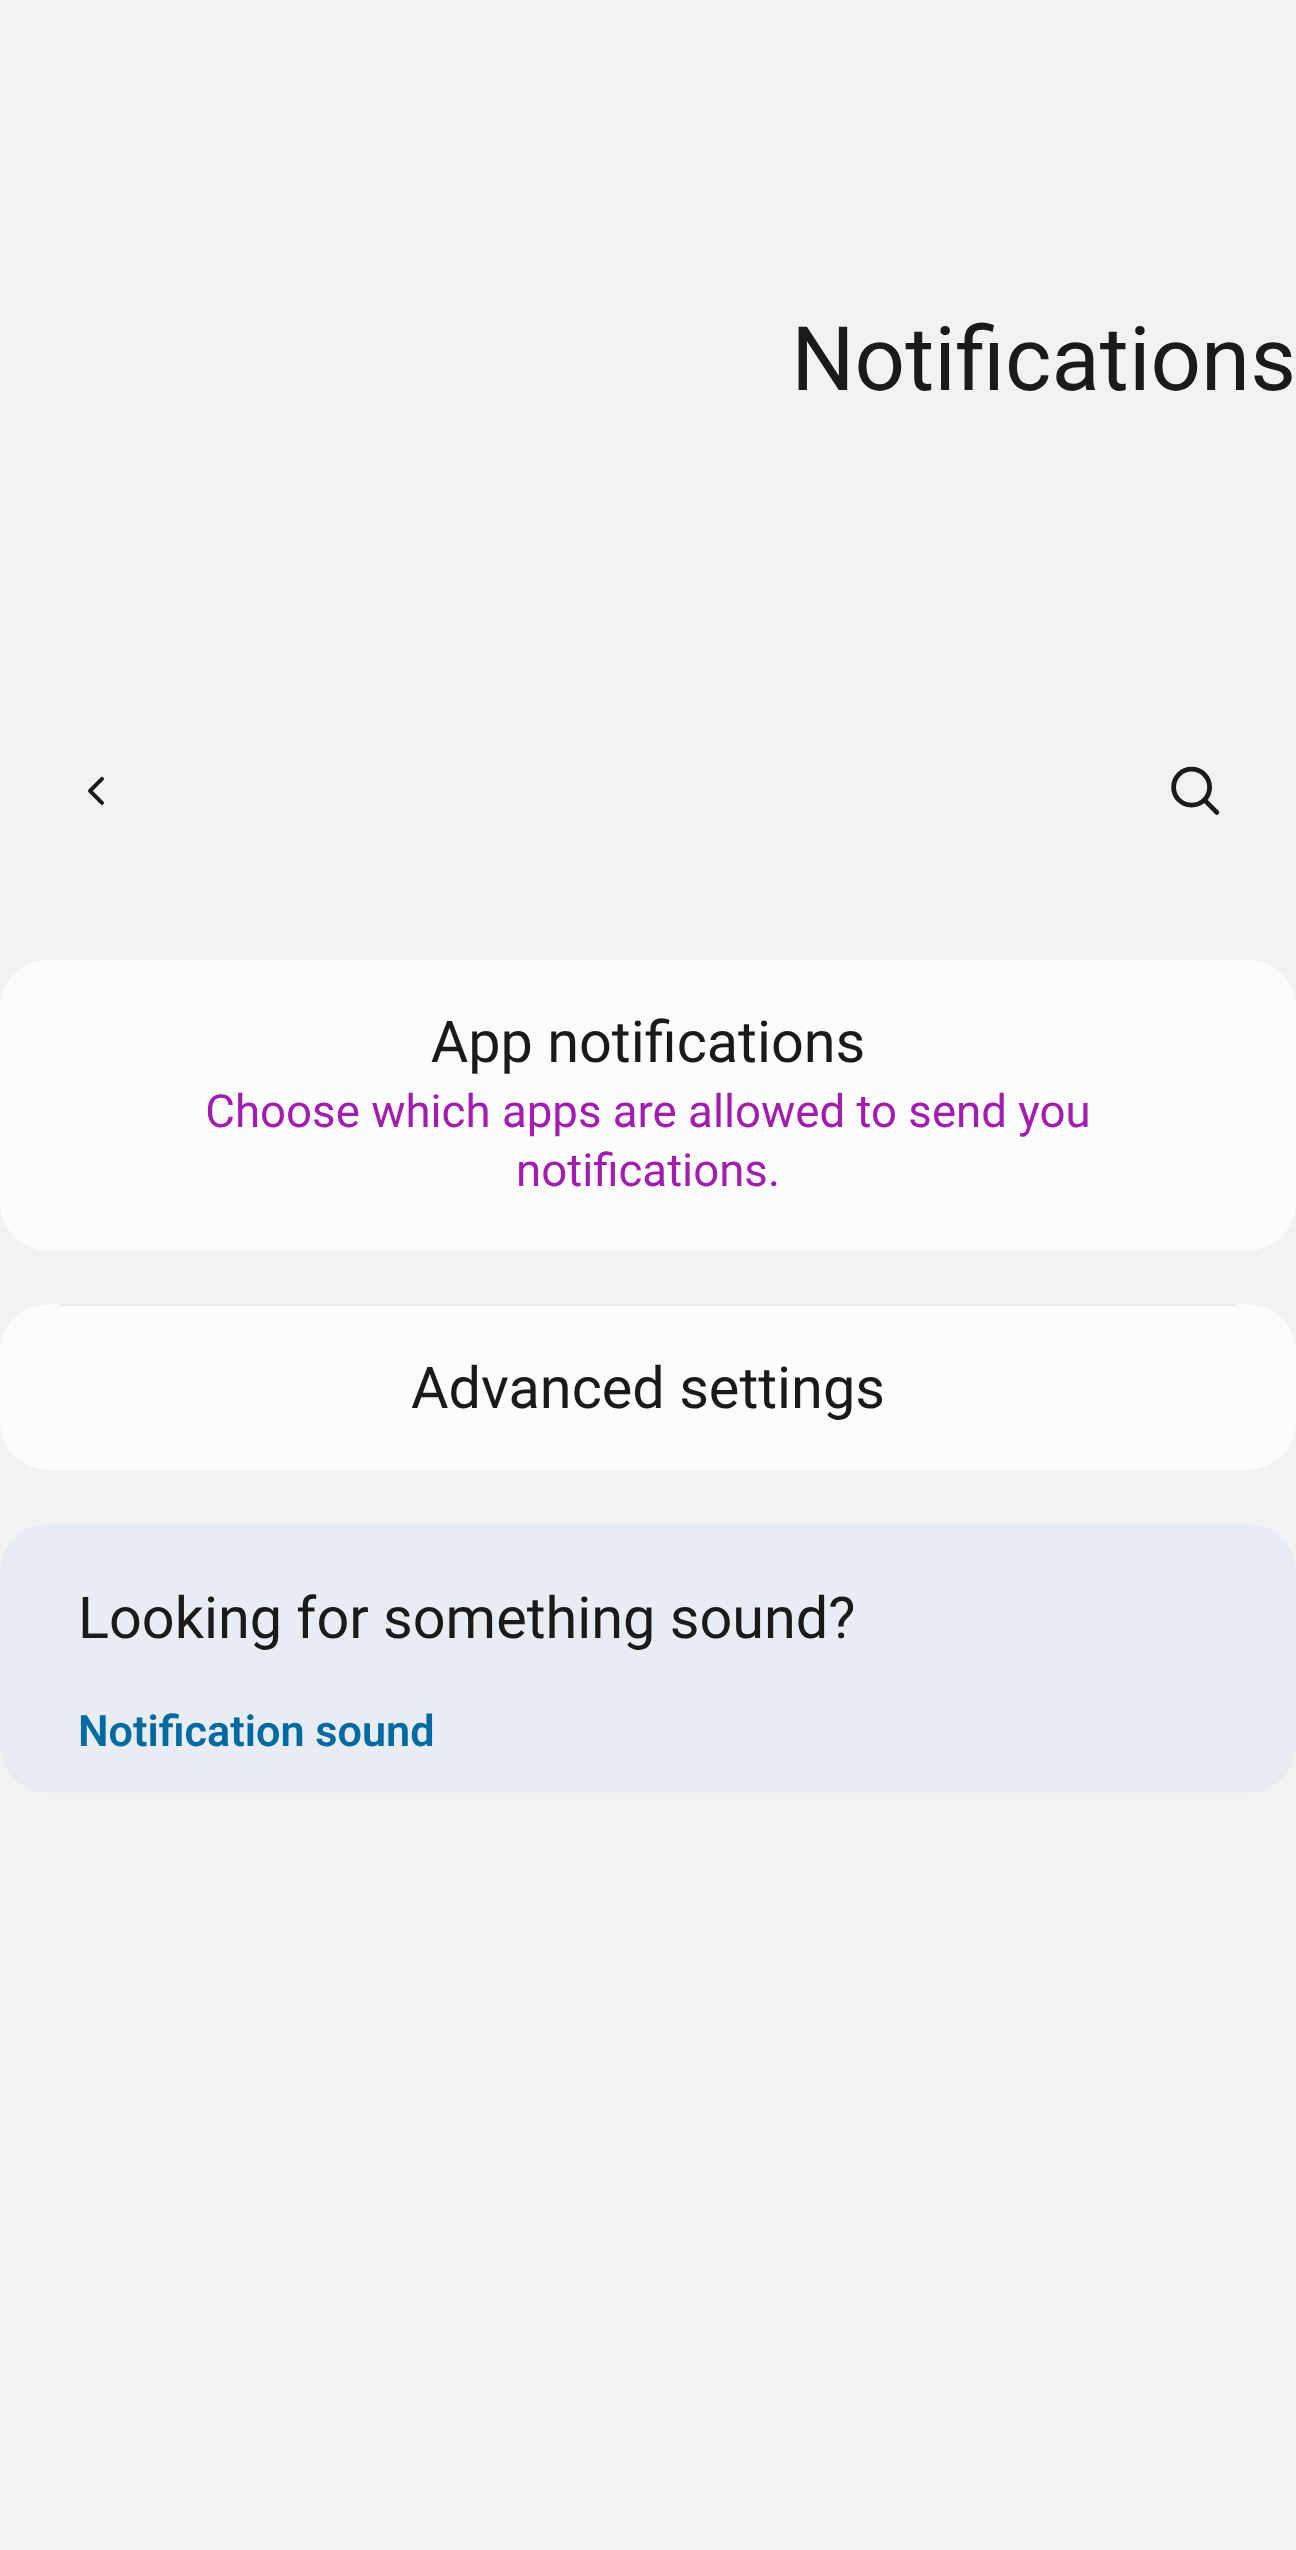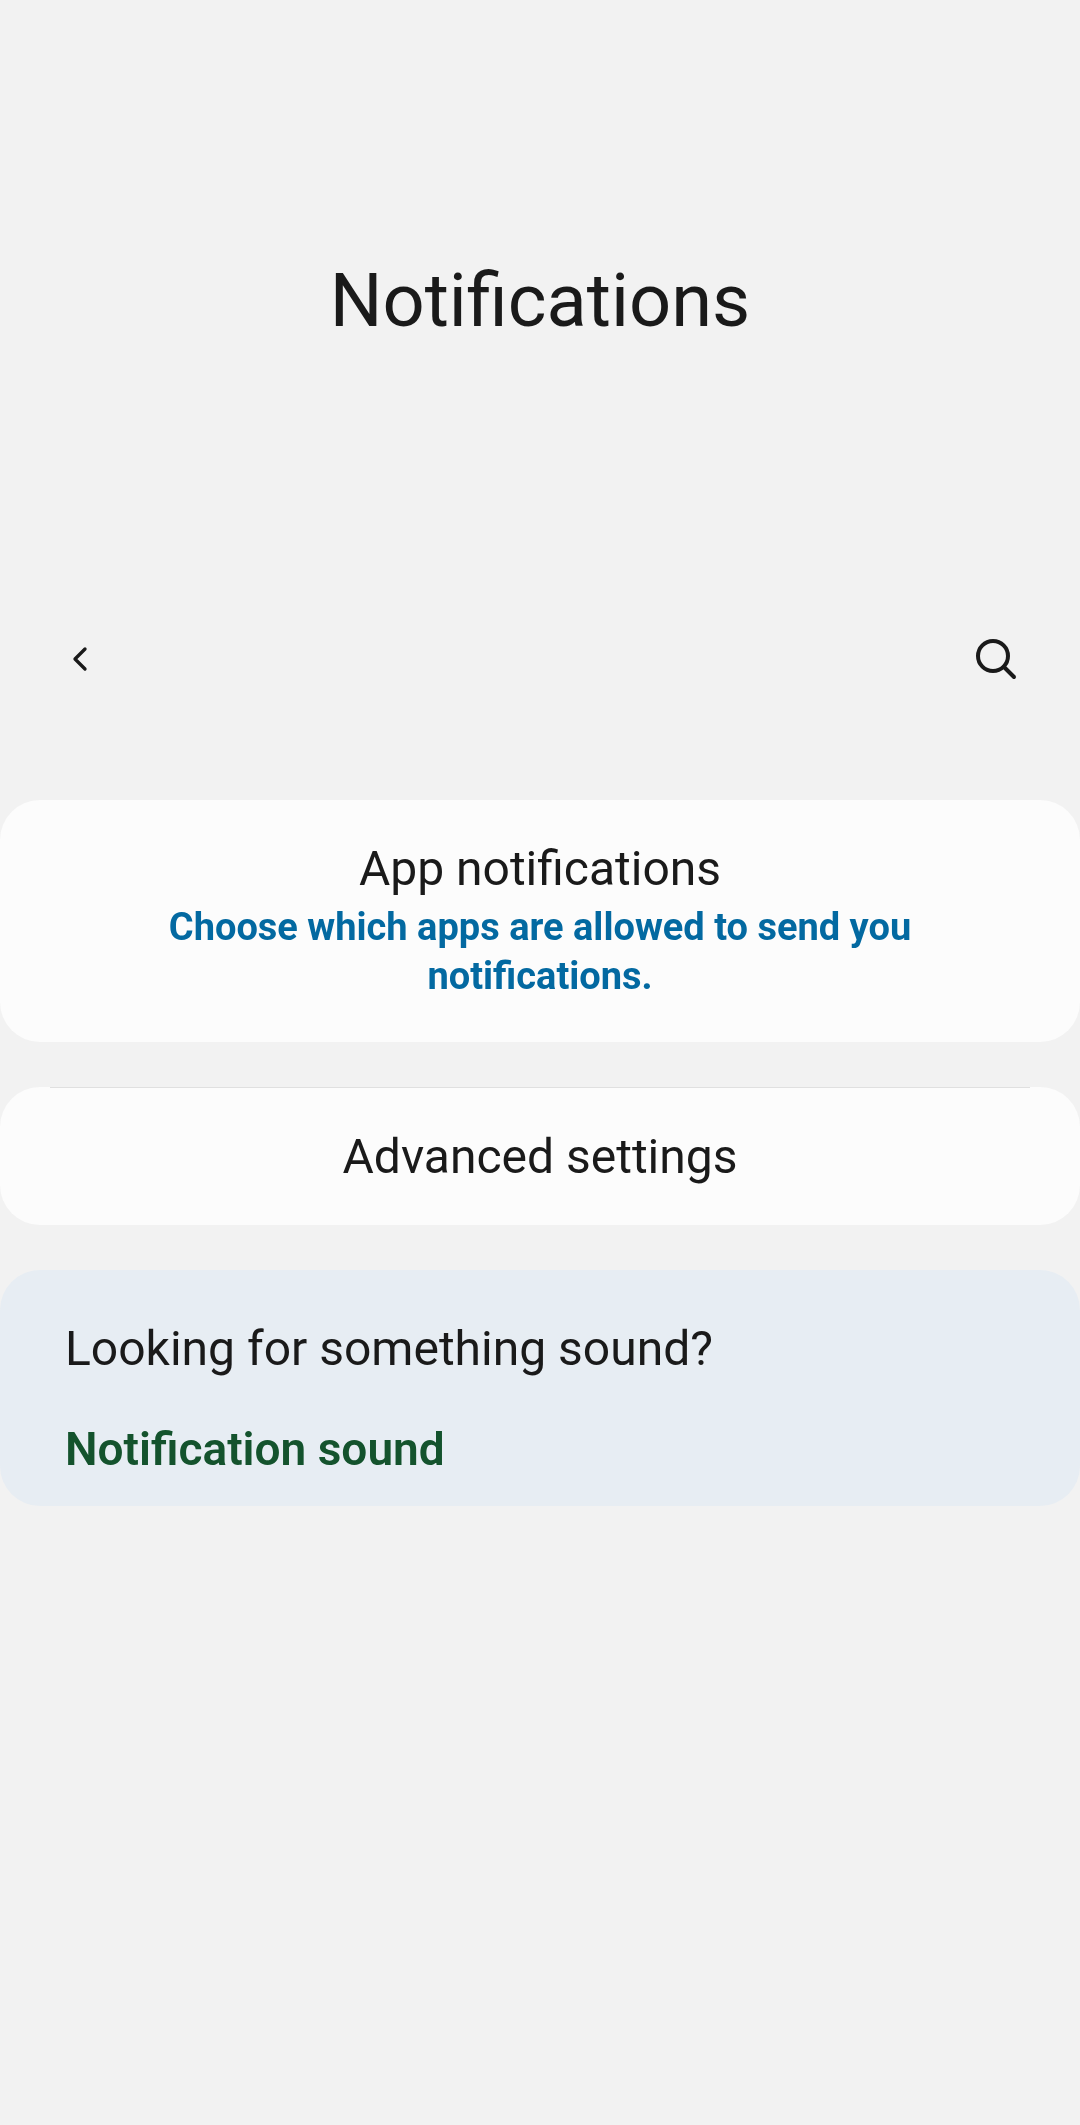--- a/index.html
+++ b/index.html
@@ -11,21 +11,21 @@
       width: 1080px;
       height: 2125px;
       background: #f2f2f2;
       font-family: -apple-system, BlinkMacSystemFont, 'Segoe UI', Roboto, sans-serif;
       overflow: hidden;
     }
     .header-area {
       height: 600px;
       display: flex;
       align-items: center;
-      justify-content: center;
+      justify-content: flex-end;
     }
     .page-title {
       font-size: 74px;
       font-weight: 400;
       color: #1a1a1a;
     }
     .toolbar {
       display: flex;
       justify-content: space-between;
       align-items: center;
@@ -64,44 +64,43 @@
       padding: 40px 65px;
       cursor: pointer;
     }
     .list-item-title {
       font-size: 48px;
       color: #1a1a1a;
       font-weight: 400;
     }
     .list-item-subtitle {
       font-size: 38px;
-      color: #0369a1;
+      color: #a21caf;
       margin-top: 6px;
       line-height: 1.3;
-      font-weight: bold;
     }
     .divider {
       height: 1px;
       background: #e0e0e0;
       margin: 0 50px;
     }
     .info-card {
       background: #e7edf3;
       border-radius: 40px;
       padding: 50px 65px 30px 65px;
     }
     .info-title {
       font-size: 48px;
       color: #1a1a1a;
       font-weight: 400;
       margin-bottom: 45px;
     }
     .info-link {
-      font-size: 46px;
-      color: #14532d;
+      font-size: 36px;
+      color: #0369a1;
       font-weight: 600;
       cursor: pointer;
     }
   </style>
 </head>
 <body>
 
 <div class="header-area">
   <h1 class="page-title">Notifications</h1>
 </div>

